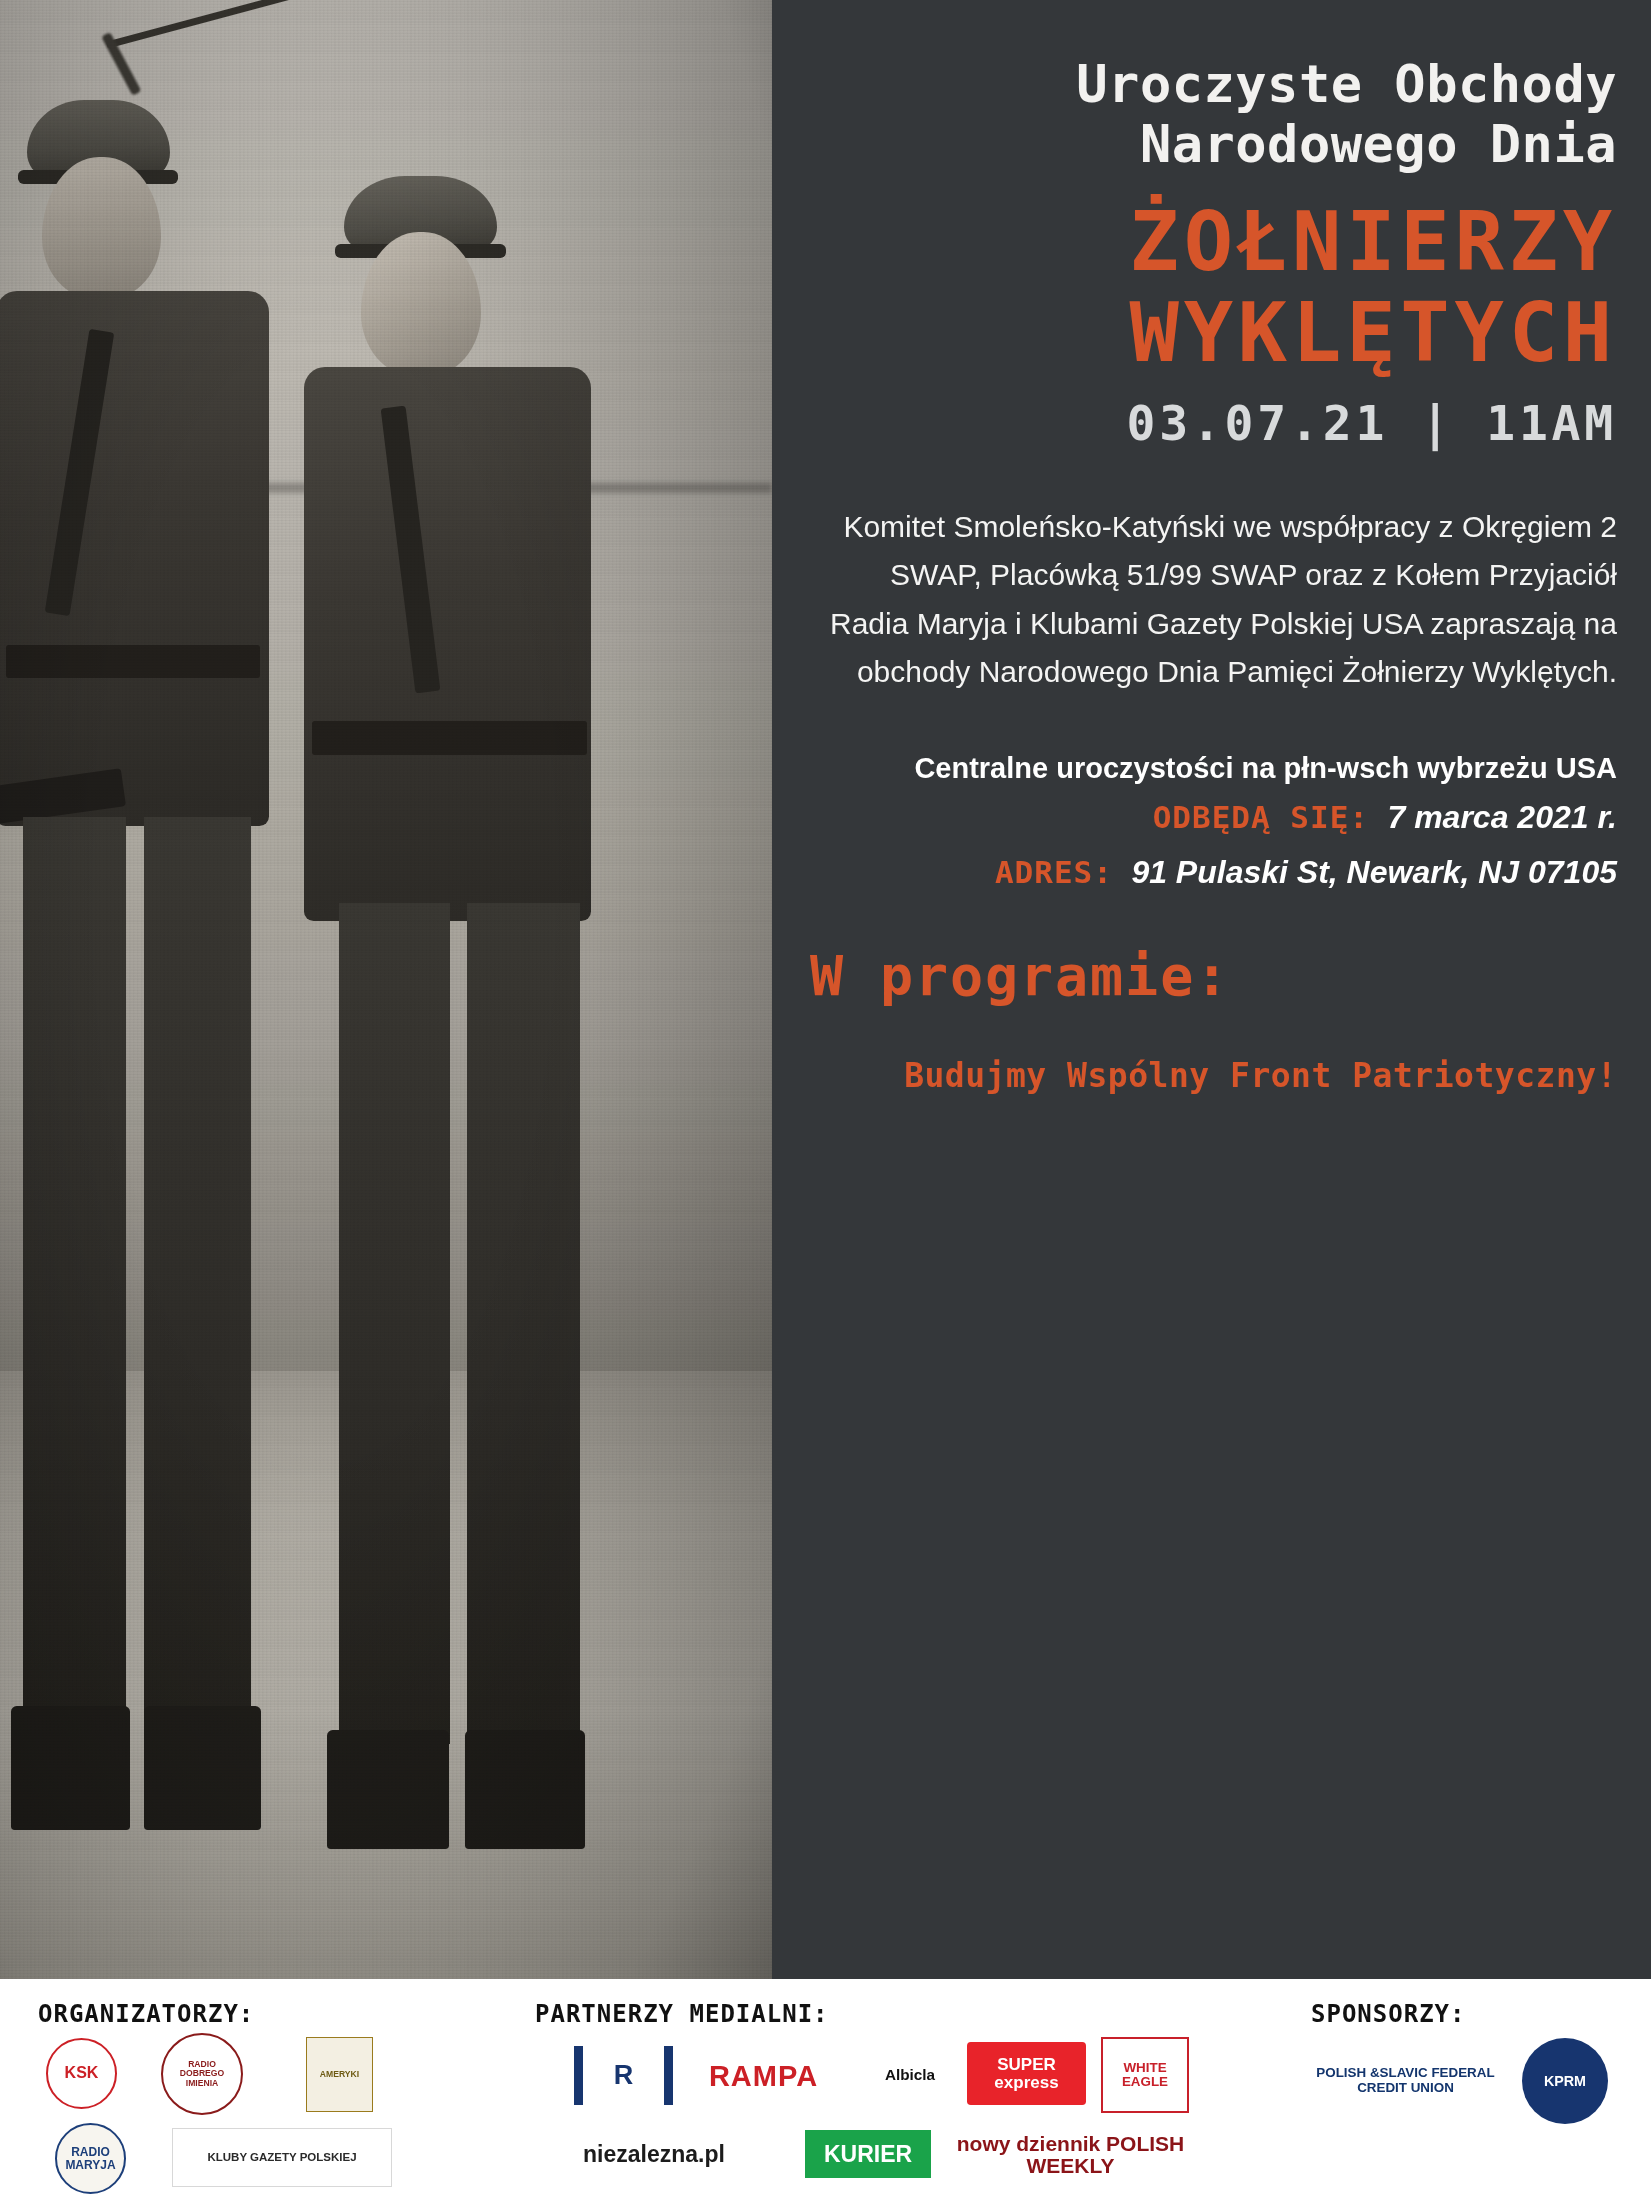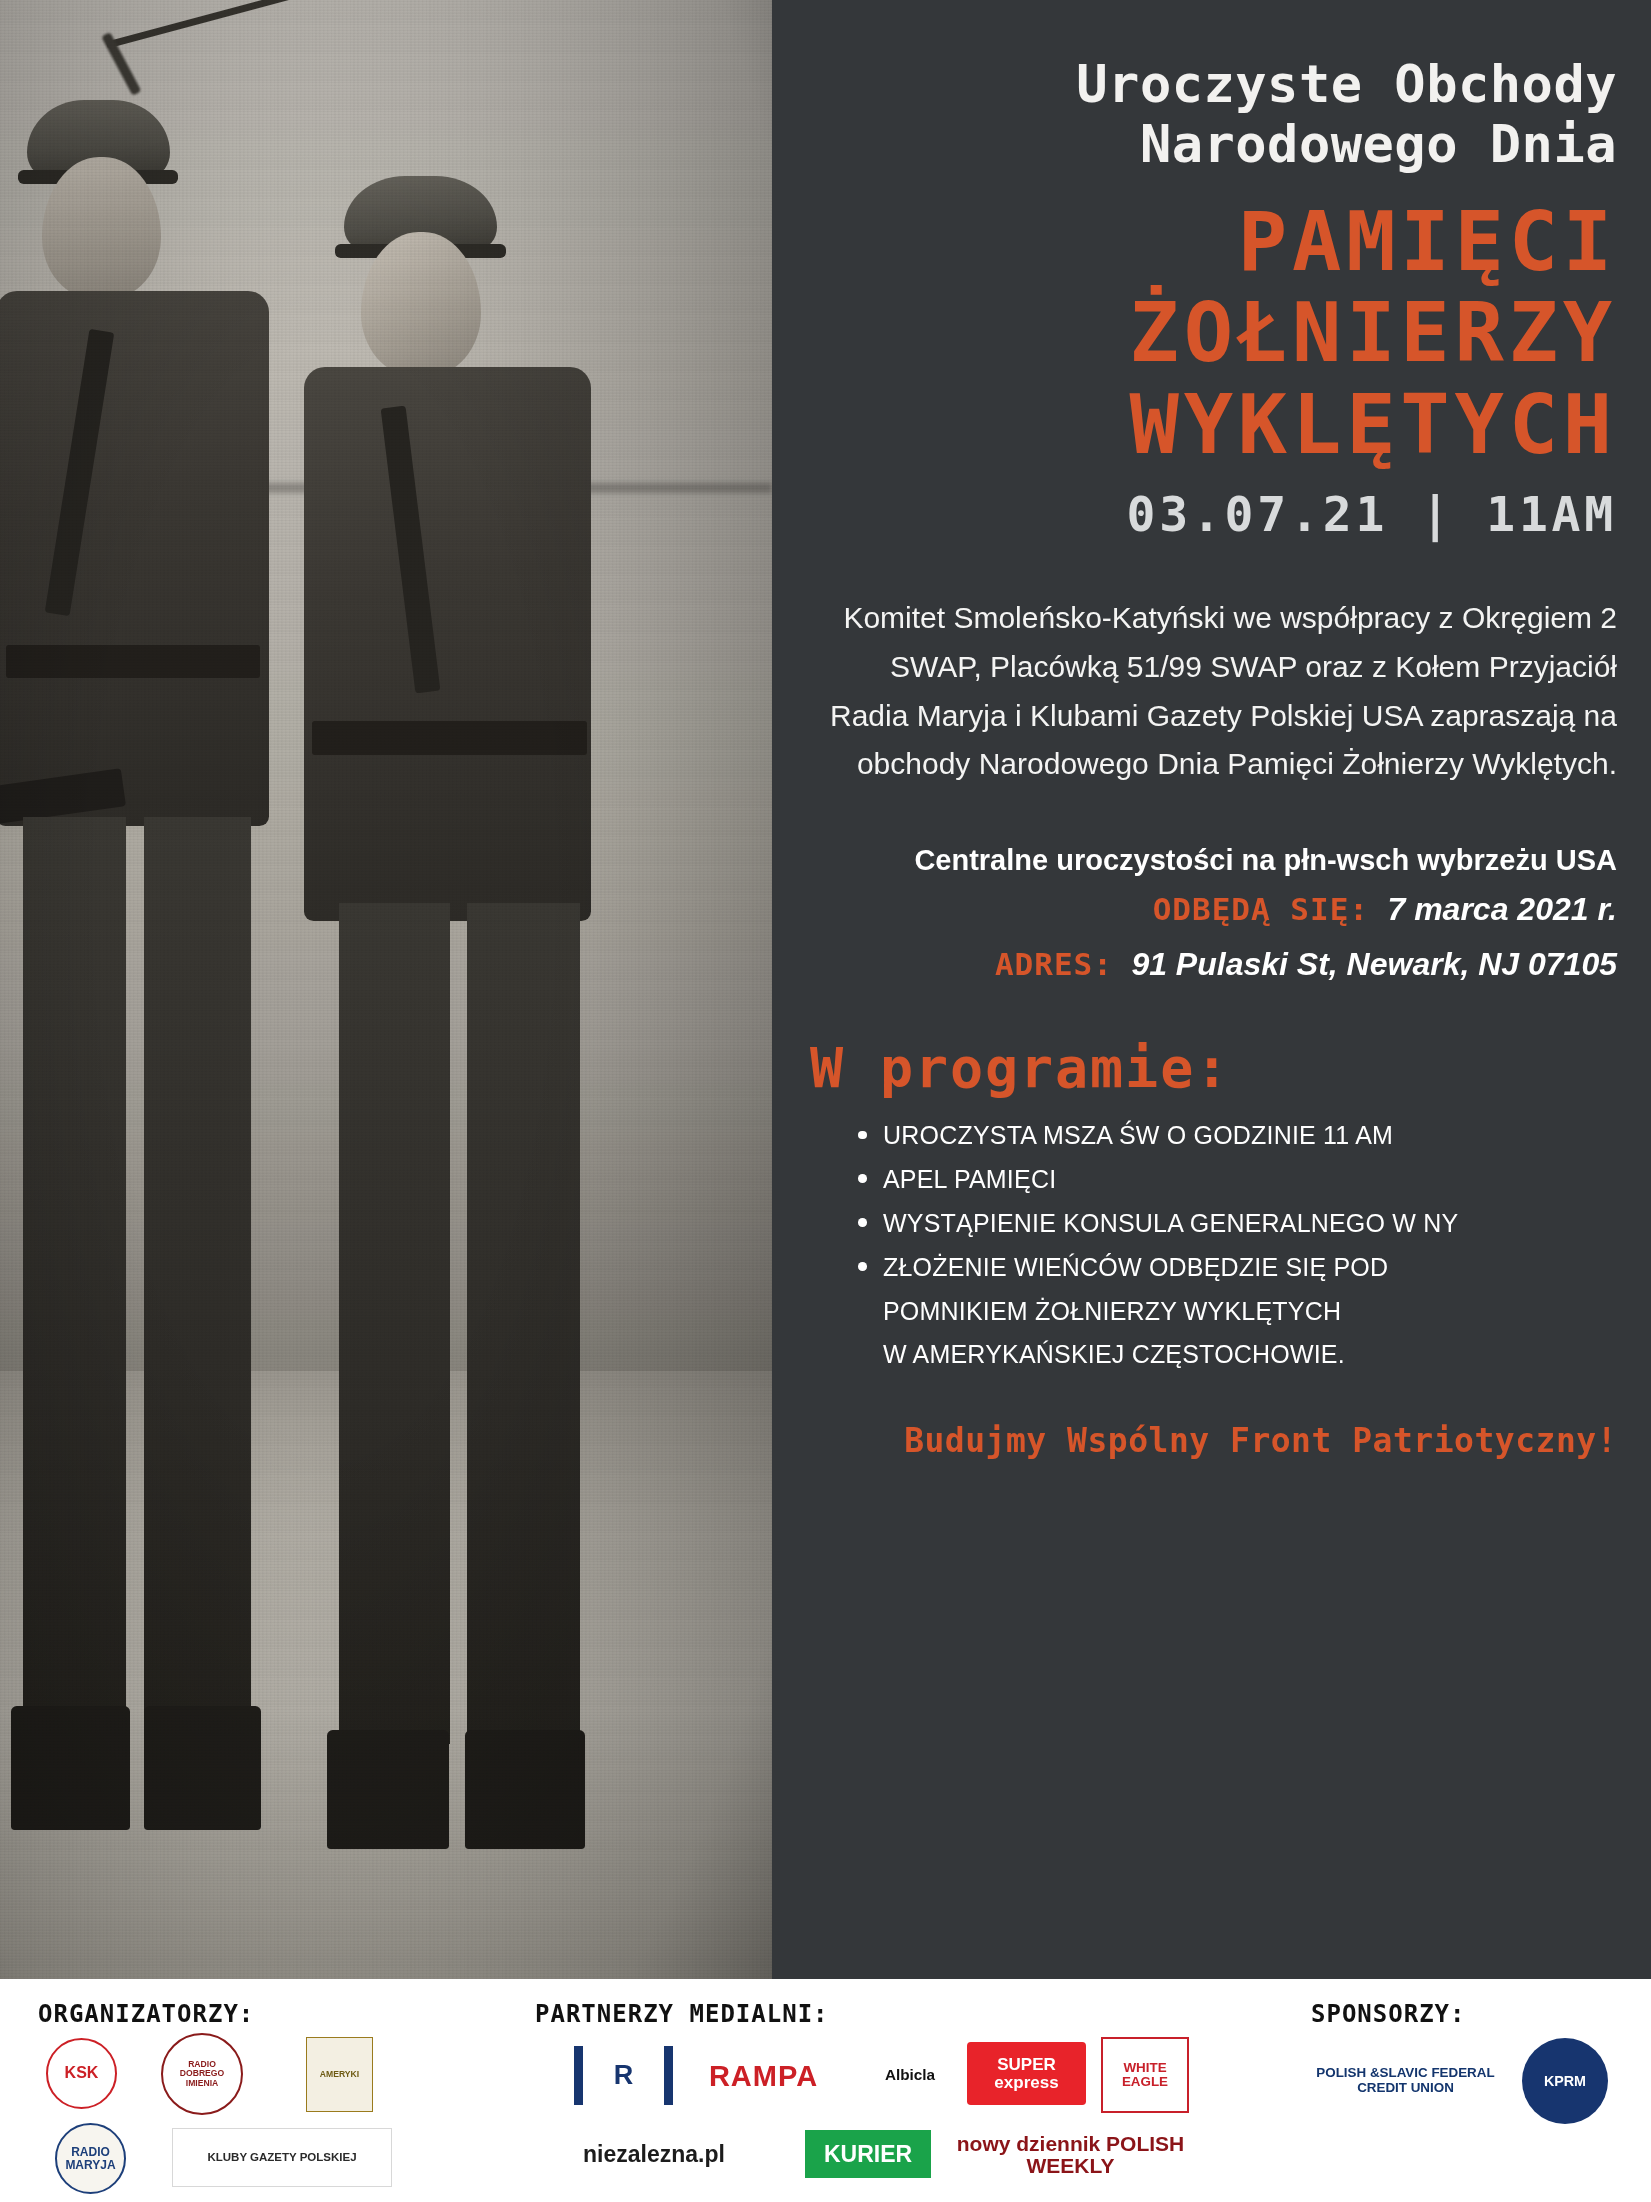--- a/index.html
+++ b/index.html
@@ -377,21 +377,20 @@
   </div>
 
   <div class="text-pane">
 
     <div class="head-line">
       <div>Uroczyste Obchody</div>
       <div>Narodowego Dnia</div>
     </div>
 
     <div class="title-big">
-      <div>PAMIĘCI</div>
       <div>ŻOŁNIERZY</div>
       <div>WYKLĘTYCH</div>
     </div>
 
     <div class="date-line">03.07.21 | 11AM</div>
 
     <div class="para">Komitet Smoleńsko-Katyński we współpracy z Okręgiem 2 SWAP, Placówką 51/99 SWAP oraz z Kołem Przyjaciół Radia Maryja i Klubami Gazety Polskiej USA zapraszają na obchody Narodowego Dnia Pamięci Żołnierzy Wyklętych.</div>
 
     <div class="central-line">Centralne uroczystości na płn-wsch wybrzeżu USA</div>
 
@@ -399,28 +398,20 @@
       <span class="k">ODBĘDĄ SIĘ:</span>
       <span class="v">7 marca 2021 r.</span>
     </div>
     <div class="kv">
       <span class="k">ADRES:</span>
       <span class="v">91 Pulaski St, Newark, NJ 07105</span>
     </div>
 
     <div class="program-title">W programie:</div>
 
-    <ul class="program">
-      <li>UROCZYSTA MSZA ŚW O GODZINIE 11 AM</li>
-      <li>APEL PAMIĘCI</li>
-      <li>WYSTĄPIENIE KONSULA GENERALNEGO W NY</li>
-      <li>ZŁOŻENIE WIEŃCÓW ODBĘDZIE SIĘ POD</li>
-      <li class="nobullet">POMNIKIEM ŻOŁNIERZY WYKLĘTYCH</li>
-      <li class="nobullet">W AMERYKAŃSKIEJ CZĘSTOCHOWIE.</li>
-    </ul>
 
     <div class="slogan">Budujmy Wspólny Front Patriotyczny!</div>
   </div>
 
   <div class="divider"></div>
 
   <div class="footer">
 
     <div class="footer-head fh-org">ORGANIZATORZY:</div>
     <div class="footer-head fh-media">PARTNERZY MEDIALNI:</div>

